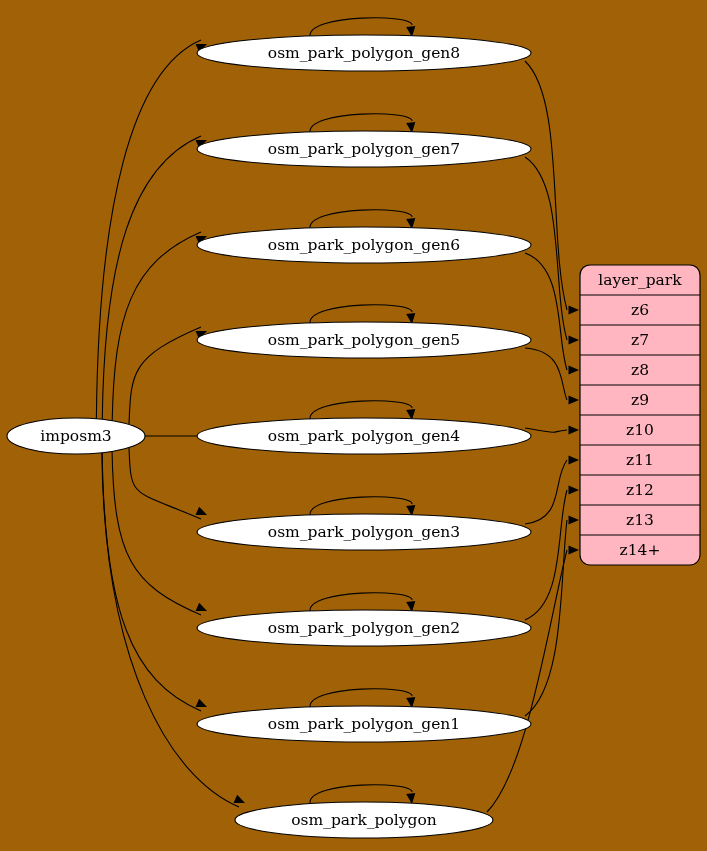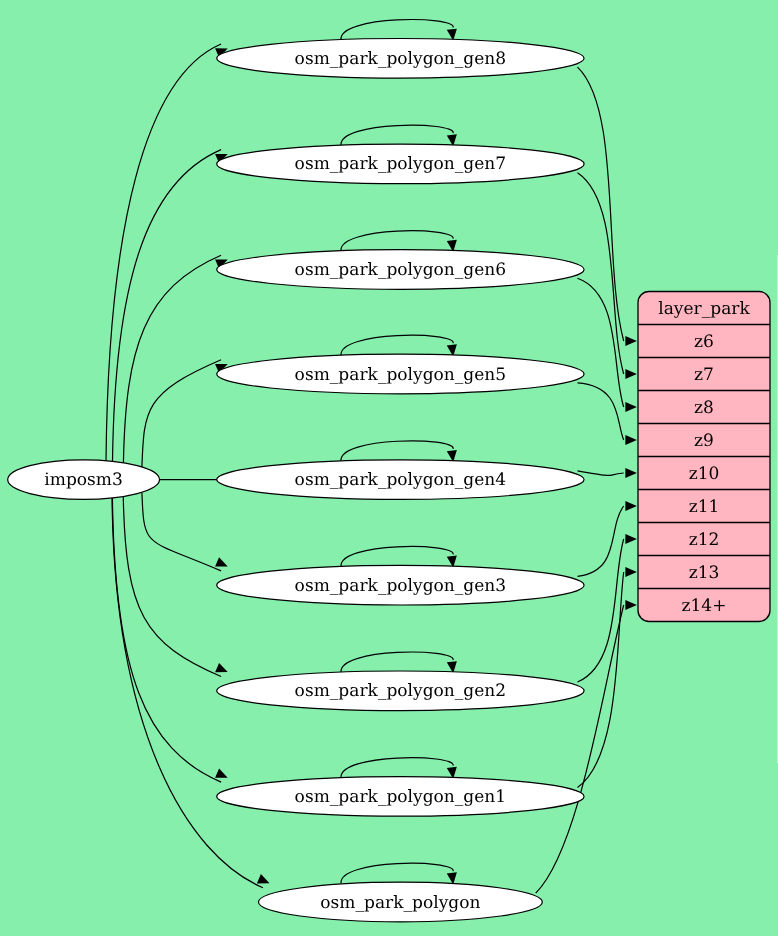--- a/index.html
+++ b/index.html
@@ -4,21 +4,21 @@
 <style>
   html, body {
     margin: 0;
     padding: 0;
     background: #ffffff;
   }
   #canvas {
     position: relative;
     width: 707px;
     height: 851px;
-    background: #86efac;
+    background: #a16207;
     font-family: "DejaVu Serif", "Liberation Serif", serif;
     overflow: hidden;
   }
   svg.graph-layer {
     position: absolute;
     top: 0;
     left: 0;
     width: 707px;
     height: 851px;
   }

